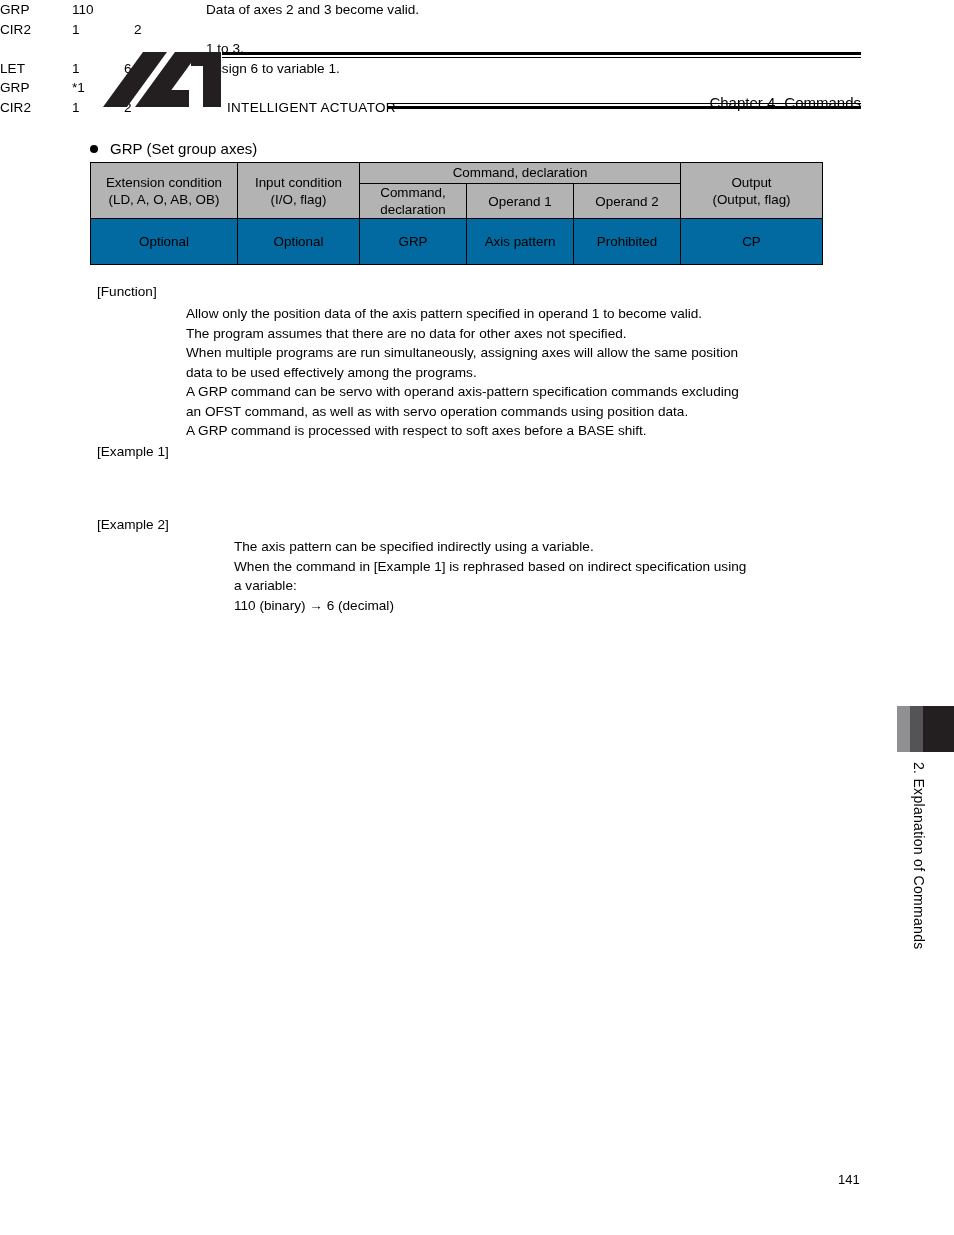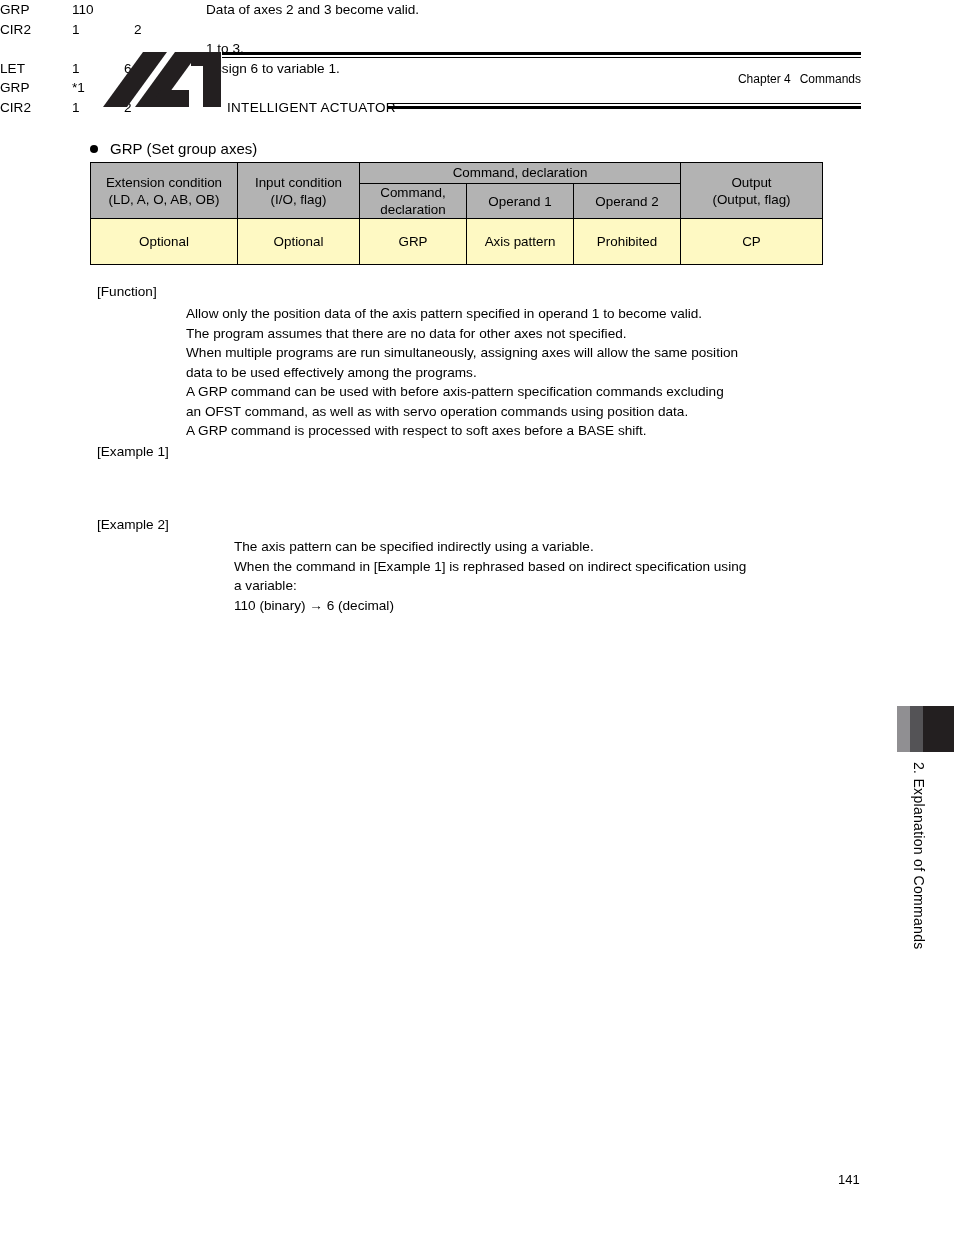--- a/index.html
+++ b/index.html
@@ -58,22 +58,22 @@
     background: #000;
   }
   #rule-bottom-thick {
     position: absolute;
     left: 388px; top: 106px;
     width: 473px; height: 3px;
     background: #000;
   }
   #chapter-label {
     position: absolute;
-    right: 93px; top: 72px;
-    font-size: 12px;
+    right: 93px; top: 94px;
+    font-size: 15px;
     white-space: nowrap;
   }
   #chapter-label .gap { display: inline-block; width: 9px; }
 
   
   #section-title-row {
     position: absolute;
     left: 90px; top: 140px;
     display: flex;
     align-items: center;
@@ -103,21 +103,21 @@
     vertical-align: middle;
     font-weight: normal;
     font-size: 13.4px;
     line-height: 1.28;
     padding: 0;
   }
   #spec-table thead th {
     background: #b3b3b3;
   }
   #spec-table tbody td {
-    background: #fef9c3;
+    background: #0369a1;
     height: 45px;
   }
   .th-tall { height: 52px; }
   .th-group { height: 20px; }
   .th-sub { height: 32px; }
   .cell-2line { line-height: 1.3; }
 
   
   .tag {
     position: absolute;
@@ -261,21 +261,21 @@
     </tr>
   </tbody>
 </table>
 
 <div class="tag" id="function-tag">[Function]</div>
 <div class="para" id="function-body">
   <span class="ln">Allow only the position data of the axis pattern specified in operand 1 to become valid.</span>
   <span class="ln">The program assumes that there are no data for other axes not specified.</span>
   <span class="ln">When multiple programs are run simultaneously, assigning axes will allow the same position</span>
   <span class="ln">data to be used effectively among the programs.</span>
-  <span class="ln">A GRP command can be used with before axis-pattern specification commands excluding</span>
+  <span class="ln">A GRP command can be servo with operand axis-pattern specification commands excluding</span>
   <span class="ln">an OFST command, as well as with servo operation commands using position data.</span>
   <span class="ln">A GRP command is processed with respect to soft axes before a BASE shift.</span>
 </div>
 
 <div class="tag" id="example1-tag">[Example 1]</div>
 <div id="example1-code">
   <div class="code-row">
     <span class="c-mnemonic">GRP</span>
     <span class="c-op1">110</span>
     <span class="c-op2"></span>

